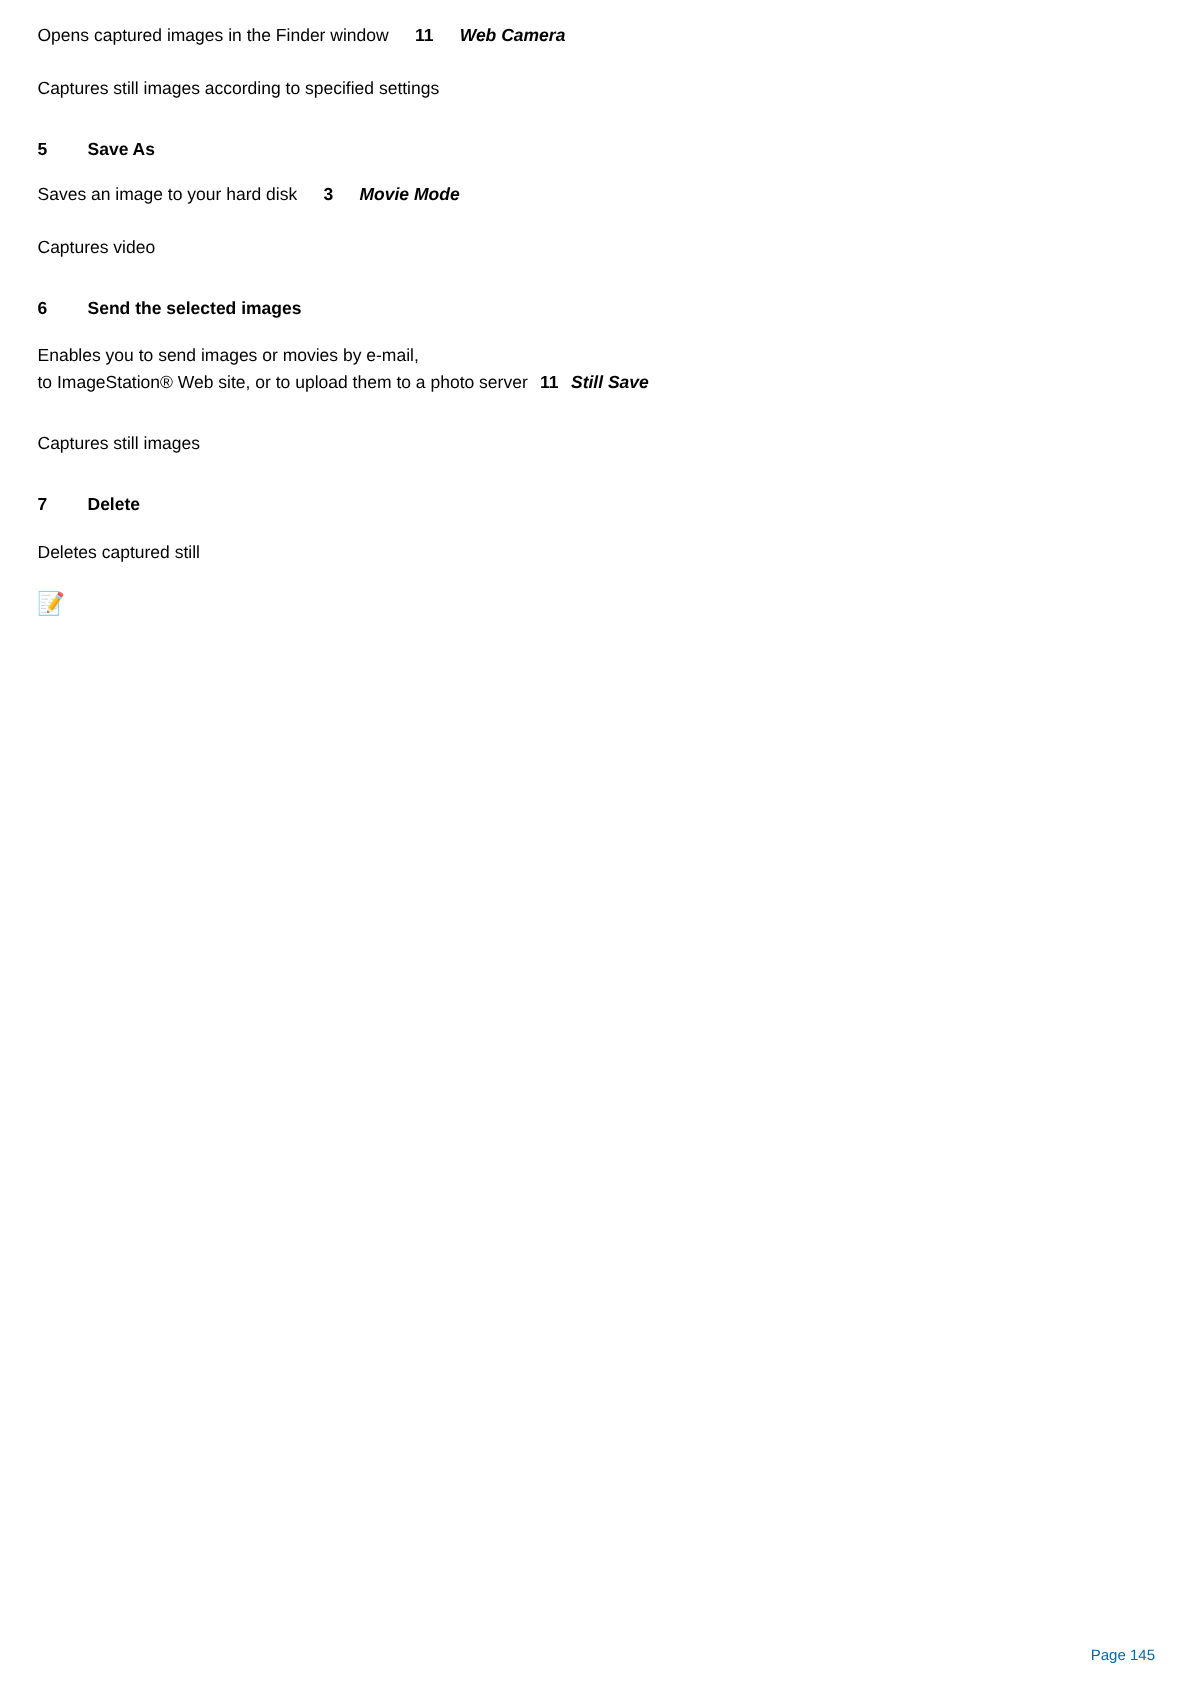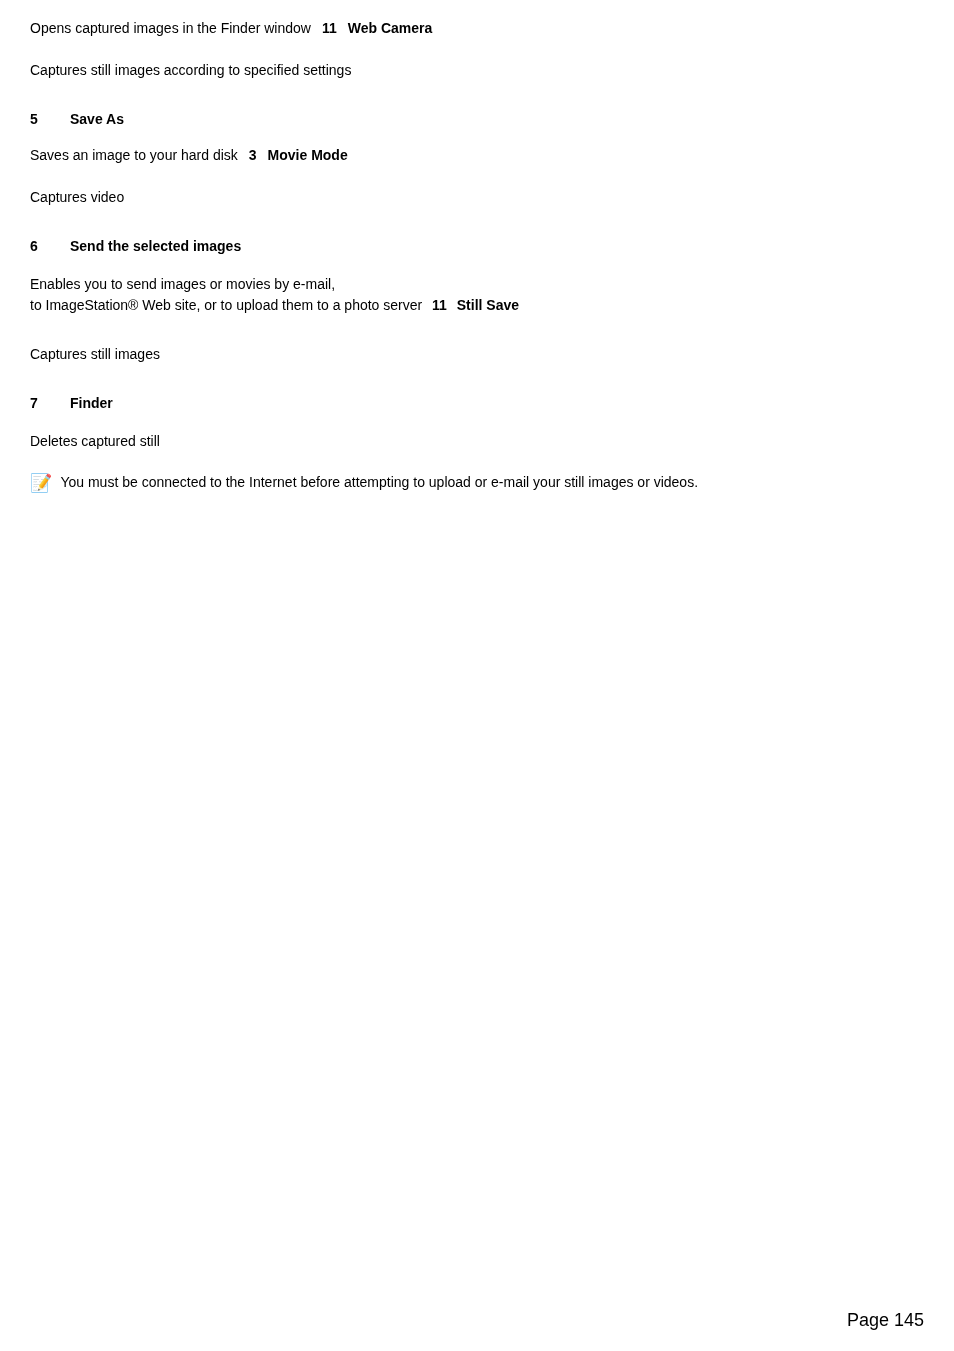--- a/index.html
+++ b/index.html
@@ -19,21 +19,21 @@
       position: relative;
     }
 
     .content-block {
       margin-bottom: 16px;
     }
 
     .row-line {
       display: flex;
       align-items: flex-end;
-      gap: 5px;
+      gap: 15px;
       margin-bottom: 12px;
     }
 
     .section-header {
       display: flex;
       align-items: baseline;
       gap: 0;
       margin-top: 8px;
       margin-bottom: 8px;
     }
@@ -53,42 +53,43 @@
       line-height: 1.5;
     }
 
     .inline-num {
       font-weight: bold;
       margin: 0 6px;
     }
 
     .inline-title {
       font-weight: bold;
+      font-style: italic;
     }
 
     .note-block {
       display: flex;
       align-items: flex-start;
       gap: 8px;
       margin-top: 20px;
       line-height: 1.5;
     }
 
     .note-icon {
       font-size: 18px;
       flex-shrink: 0;
       margin-top: -2px;
     }
 
     .page-footer {
       position: absolute;
       bottom: 20px;
       right: 30px;
-      font-size: 18px;
-      color: #000000;
+      font-size: 12px;
+      color: #0369a1;
     }
 
     .spacer {
       height: 12px;
     }
   </style>
 </head>
 <body>
 
 <div class="row-line content-block">
@@ -142,27 +143,26 @@
 </div>
 
 <div class="spacer"></div>
 
 <div class="body-text content-block">Captures still images</div>
 
 <div class="spacer"></div>
 
 <div class="section-header content-block">
   <span class="section-num">7</span>
-  <span class="section-title">Finder</span>
+  <span class="section-title">Delete</span>
 </div>
 
 <div class="spacer"></div>
 
 <div class="body-text content-block">Deletes captured still</div>
 
 <div class="note-block">
   <span class="note-icon">📝</span>
-  <span>You must be connected to the Internet before attempting to upload or e-mail your still images or videos.</span>
 </div>
 
 <div class="page-footer">
   <span>Page 145</span>
 </div>
 
 </body></html>

